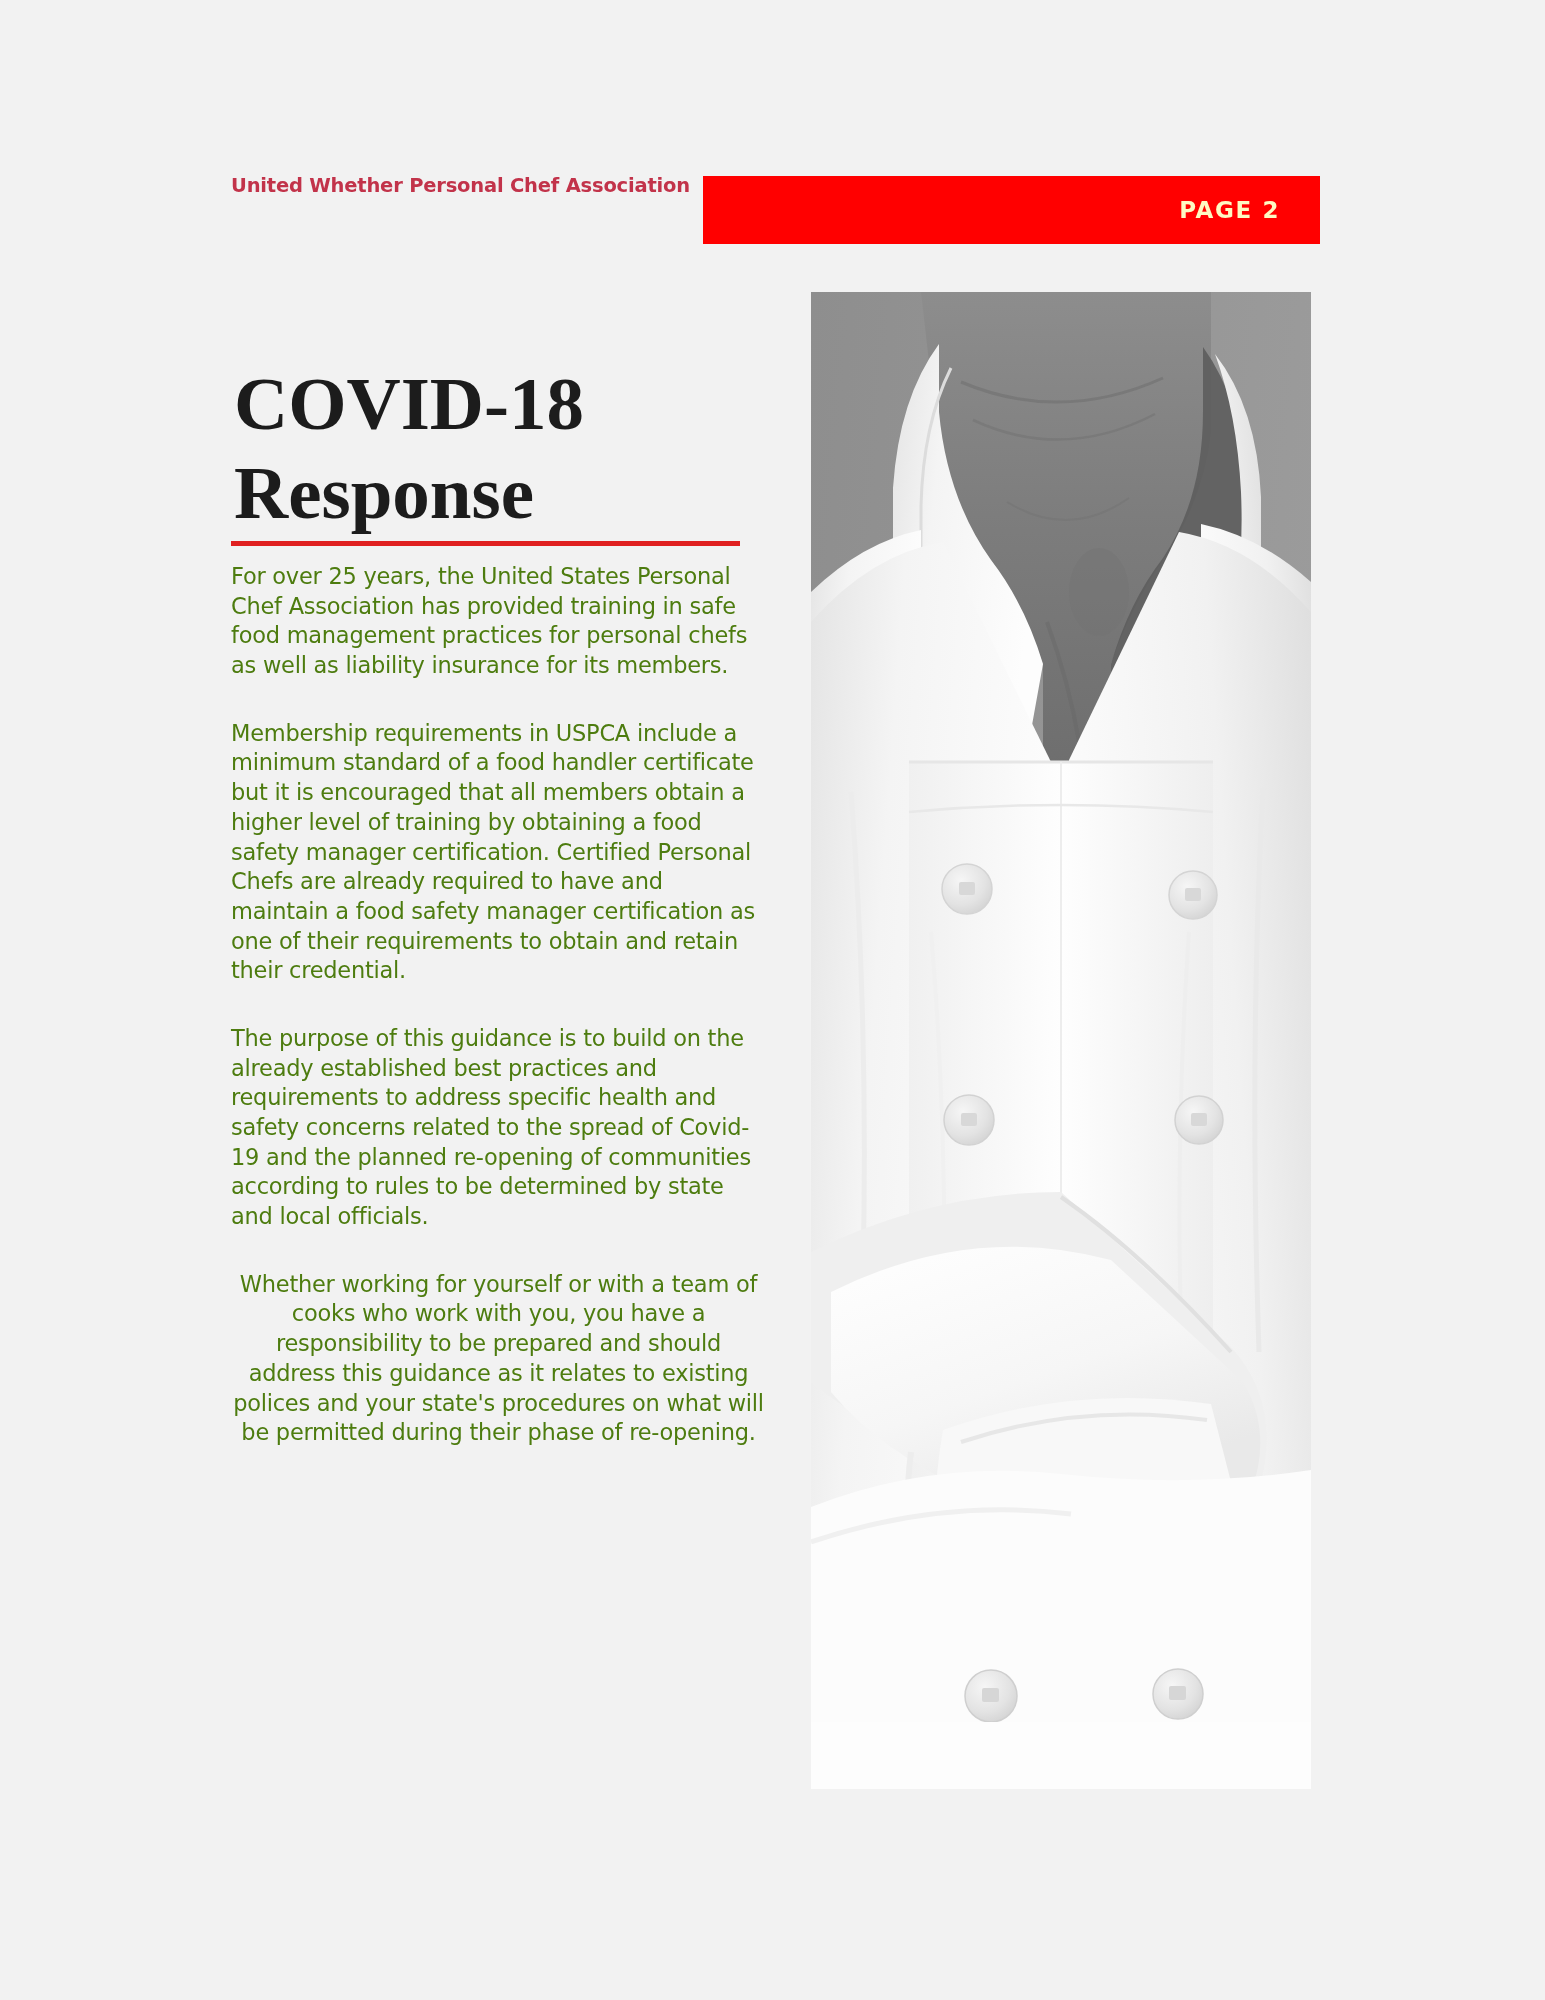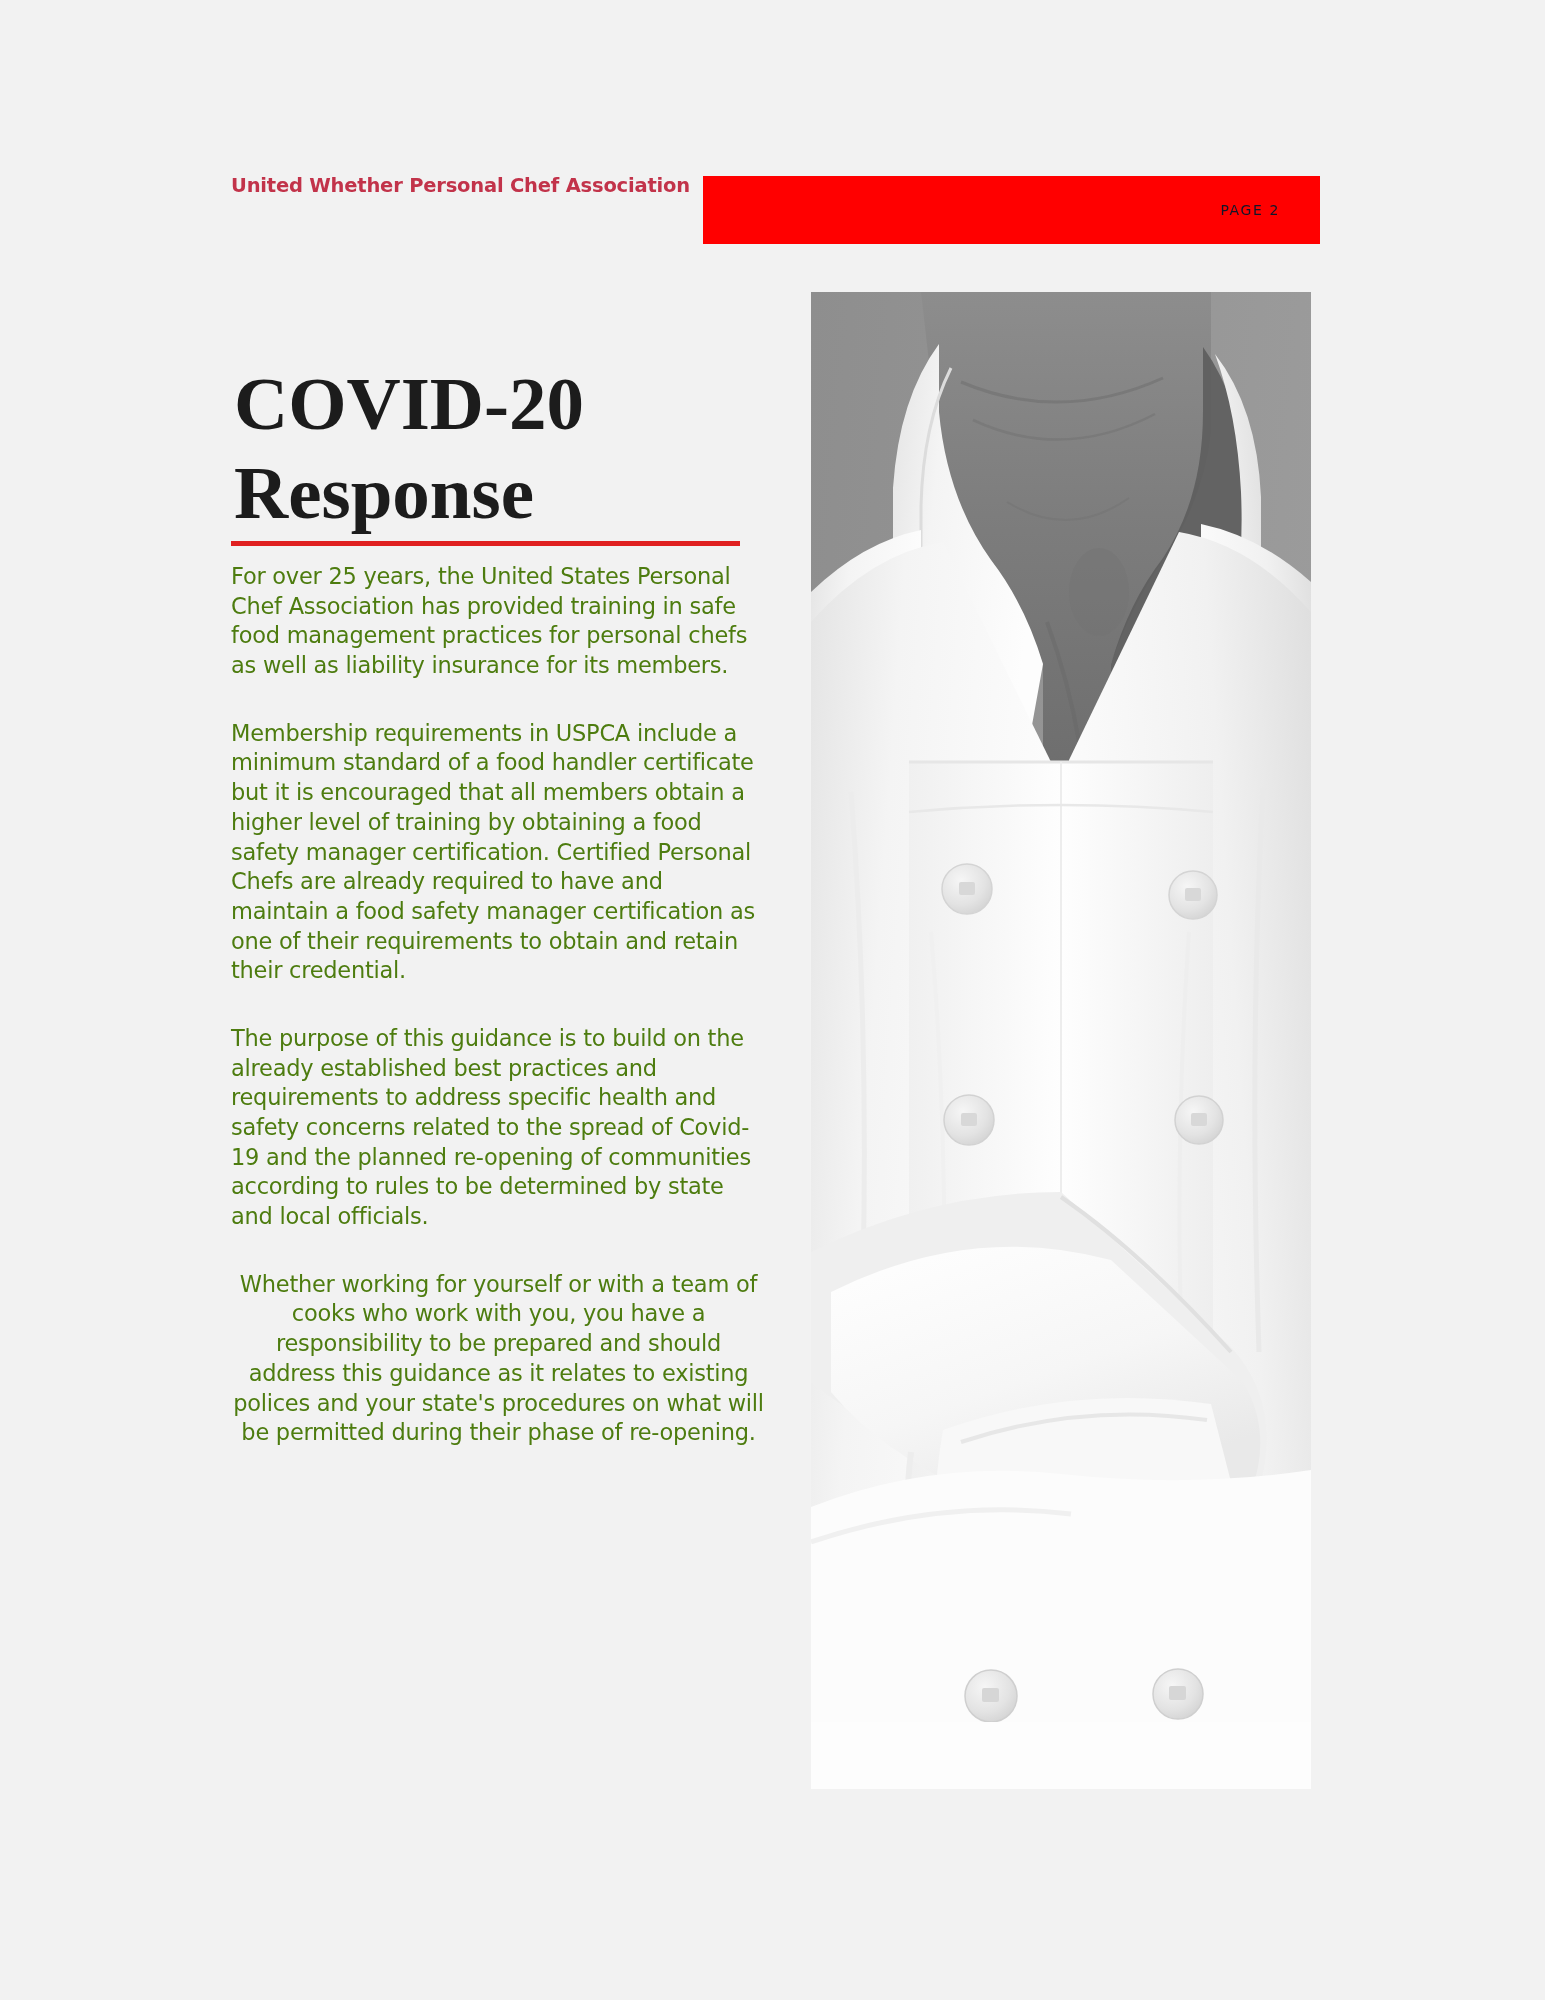--- a/index.html
+++ b/index.html
@@ -116,24 +116,24 @@
     top: 176px;
     width: 617px;
     height: 68px;
     background: #ff0000;
     display: flex;
     align-items: center;
     justify-content: flex-end;
   }
   .page-banner-label {
     font-family: "DejaVu Sans", sans-serif;
-    font-size: 14px;
-    font-weight: 400;
+    font-size: 23px;
+    font-weight: 700;
     letter-spacing: 1.6px;
-    color: #0f172a;
+    color: #fef9c3;
     margin-right: 40px;
   }
 
   
   .headline {
     position: absolute;
     left: 234px;
     top: 310px;
     width: 520px;
     font-family: "Liberation Serif", "DejaVu Serif", serif;
@@ -189,21 +189,21 @@
 
   <div class="logo-block">
     <div class="logo-tagline">United Whether Personal Chef Association</div>
   </div>
 
   <div class="page-banner">
     <div class="page-banner-label">PAGE 2</div>
   </div>
 
   <h1 class="headline">
-    <span>COVID-20</span>
+    <span>COVID-18</span>
     <span>Response</span>
   </h1>
 
   <div class="rule"></div>
 
   <div class="body-col">
     <p>For over 25 years, the United States Personal Chef Association has provided training in safe food management practices for personal chefs as well as liability insurance for its members.</p>
     <p>Membership requirements in USPCA include a minimum standard of a food handler certificate but it is encouraged that all members obtain a higher level of training by obtaining a food safety manager certification.  Certified Personal Chefs are already required to have and maintain a food safety manager certification as one of their requirements to obtain and retain their credential.</p>
     <p>The purpose of this guidance is to build on the already established best practices and requirements to address specific health and safety concerns related to the spread of Covid-19 and the planned re-opening of communities according to rules to be determined by state and local officials.</p>
     <p>Whether working for yourself or with a team of cooks who work with you, you have a responsibility to be prepared and should address this guidance as it relates to existing polices and your state's procedures on what will be permitted during their phase of re-opening.</p>

